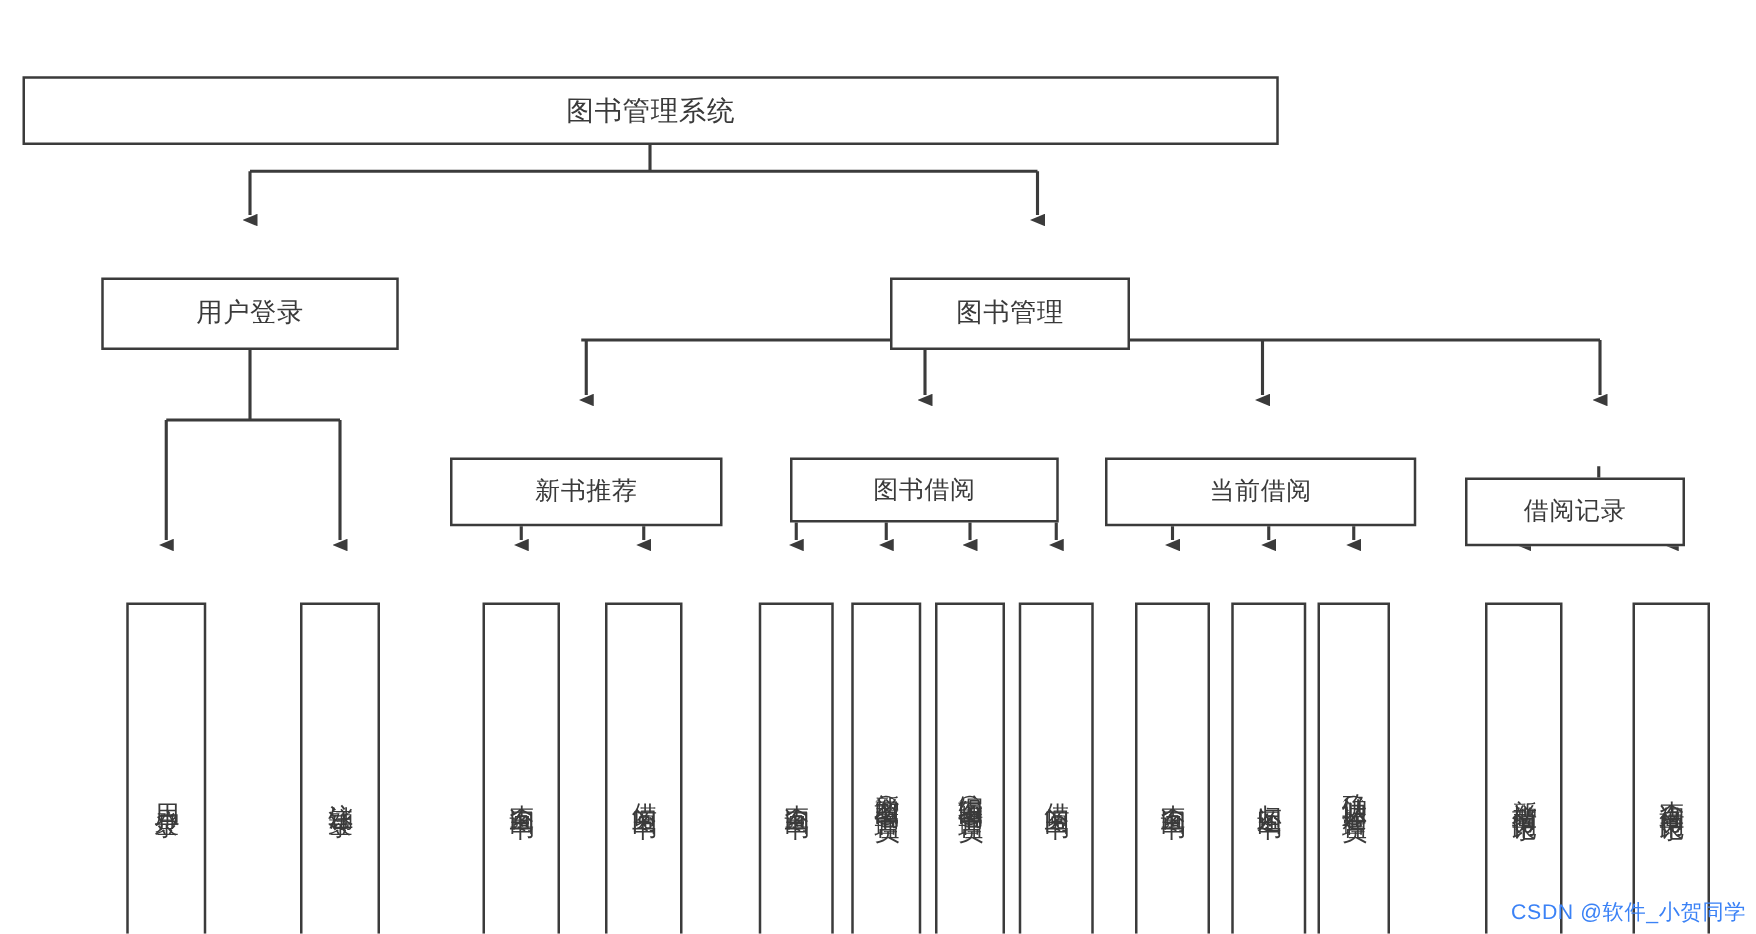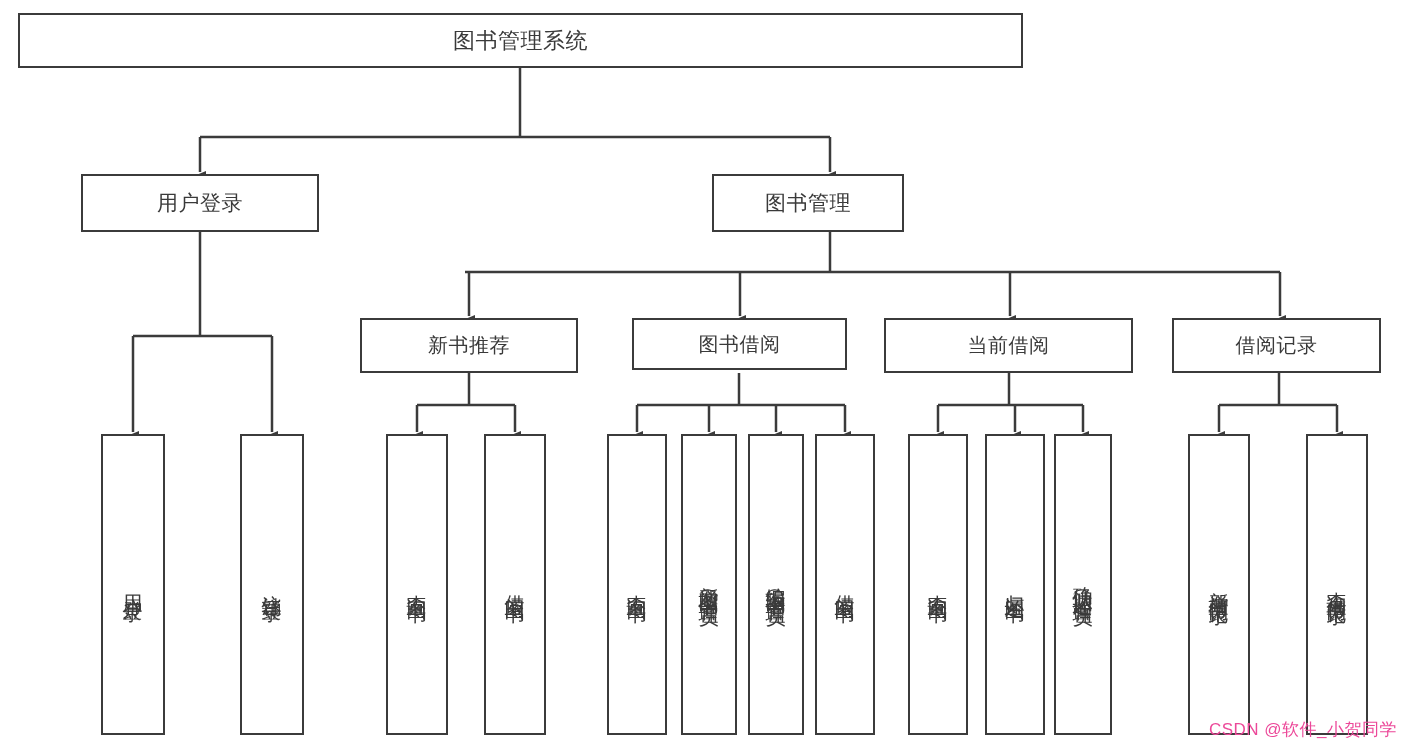--- a/index.html
+++ b/index.html
@@ -26,20 +26,21 @@
   }
   .node-box {
     position: absolute;
     box-sizing: border-box;
     border: 2.5px solid #3b3b3b;
     background: #ffffff;
     display: flex;
     align-items: center;
     justify-content: center;
     color: #3a3a3a;
+    margin-top: 48px;
   }
   .node-label {
     font-size: 21px;
     line-height: 1.15;
     letter-spacing: 0.5px;
     color: #3a3a3a;
     white-space: nowrap;
     text-align: center;
   }
   .node-box.vertical .node-label {
@@ -51,21 +52,21 @@
     white-space: nowrap;
   }
   .node-box.root .node-label { font-size: 22px; }
   .node-box.lvl1 .node-label { font-size: 21px; }
   .node-box.lvl2 .node-label { font-size: 20px; text-align: center; }
   #watermark {
     position: absolute;
     right: 8px;
     bottom: 6px;
     font-size: 17px;
-    color: #ec4899;
+    color: #3b82f6;
     letter-spacing: 0.5px;
     user-select: none;
     white-space: nowrap;
   }
 </style>
 </head>
 <body>
 
 <div id="canvas">
 
@@ -124,21 +125,21 @@
       </div>
       <div class="node-box lvl2" style="left: 360px; top: 318px; width: 218px; height: 55px;">
         <span class="node-label">新书推荐</span>
       </div>
       <div class="node-box lvl2" style="left: 632px; top: 318px; width: 215px; height: 52px;">
         <span class="node-label">图书借阅</span>
       </div>
       <div class="node-box lvl2" style="left: 884px; top: 318px; width: 249px; height: 55px;">
         <span class="node-label">当前借阅</span>
       </div>
-      <div class="node-box lvl2" style="left: 1172px; top: 318px; width: 209px; height: 55px;">
+      <div class="node-box lvl2" style="left: 1172px; top: 334px; width: 176px; height: 55px;">
         <span class="node-label">借阅记录</span>
       </div>
       <div class="node-box vertical lvl3" style="left: 101px; top: 434px; width: 64px; height: 301px;">
         <span class="node-label">用户登录</span>
       </div>
       <div class="node-box vertical lvl3" style="left: 240px; top: 434px; width: 64px; height: 301px;">
         <span class="node-label">注销登录</span>
       </div>
       <div class="node-box vertical lvl3" style="left: 386px; top: 434px; width: 62px; height: 301px;">
         <span class="node-label">查询图书</span>

